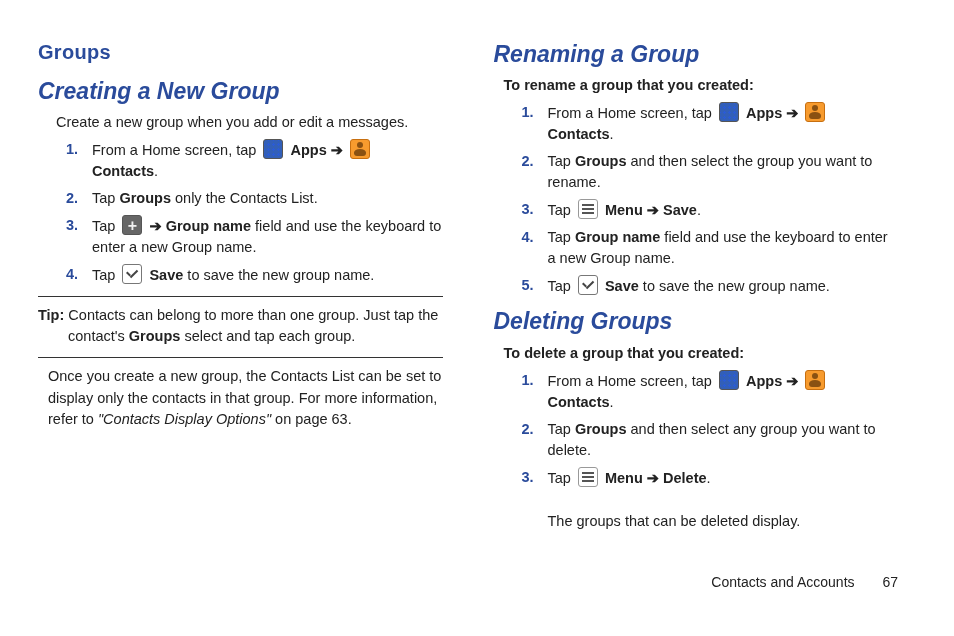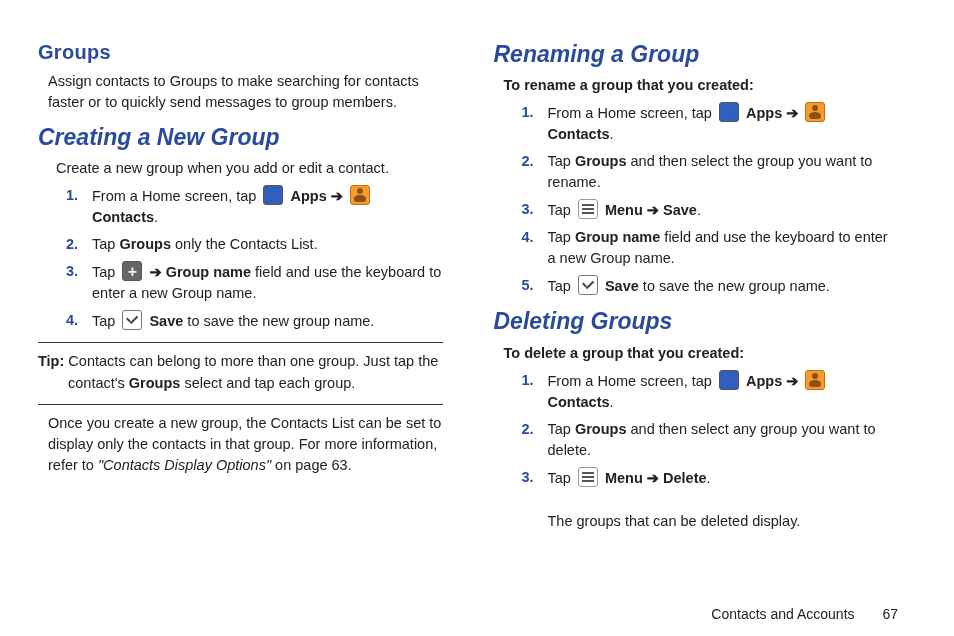--- a/index.html
+++ b/index.html
@@ -55,21 +55,21 @@
     color: #2a4b9b;
   }
   .bold { font-weight: 700; }
   .arrow { font-weight: 700; }
   .cross-ref { font-style: italic; }
   hr.rule { border: none; border-top: 1px solid #333; margin: 10px 0 8px 0; }
   .tip { margin: 0 0 0 0; }
   .tip-body { padding-left: 30px; text-indent: -30px; }
   .footer {
     position: absolute;
-    bottom: 12px;
+    bottom: 44px;
     right: 56px;
     font-size: 14px;
     color: #222;
   }
   .footer .pnum { margin-left: 24px; }
   
   .ico {
     display: inline-block;
     width: 20px; height: 20px;
     vertical-align: -4px;
@@ -147,24 +147,23 @@
     box-shadow:0 4px 0 #555,0 8px 0 #555;
   }
 </style>
 </head>
 <body>
 
 <div class="columns">
 
   <div class="col">
     <div class="h1">Groups</div>
-    <div class="intro">Assign contacts to Groups to make searching for contacts faster or to quickly send messages to group members.</div>
 
     <div class="h2">Creating a New Group</div>
-    <div class="subintro">Create a new group when you add or edit a contact.</div>
+    <div class="subintro">Create a new group when you add or edit a messages.</div>
 
     <ol class="steps">
       <li>
         <span>From a Home screen, tap </span>
         <span class="ico ico-apps"></span>
         <span class="bold">Apps</span>
         <span class="arrow">➔</span>
         <span class="ico ico-contacts"></span>
         <span class="bold">Contacts</span><span>.</span>
       </li>

